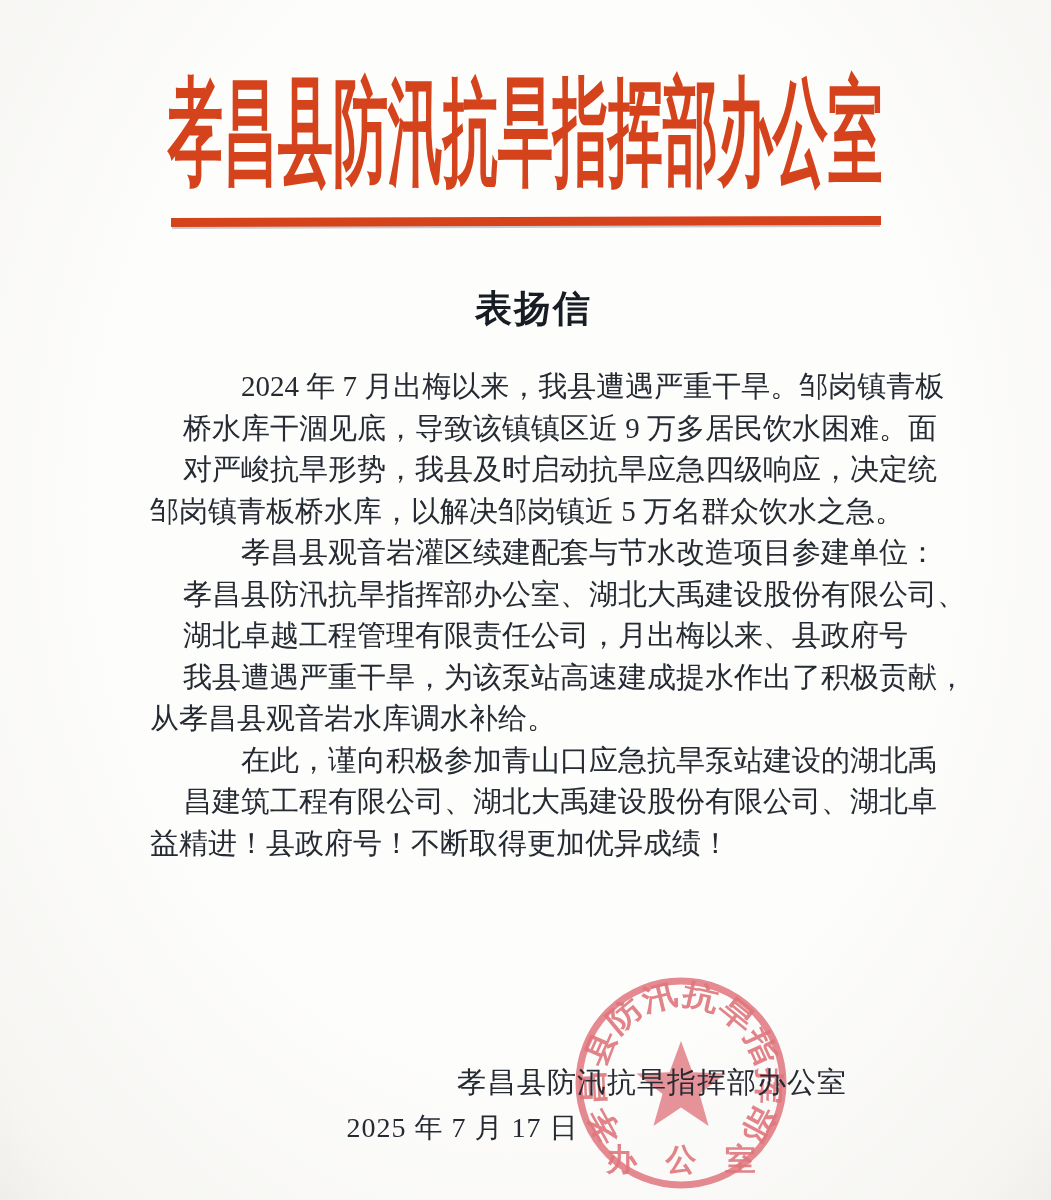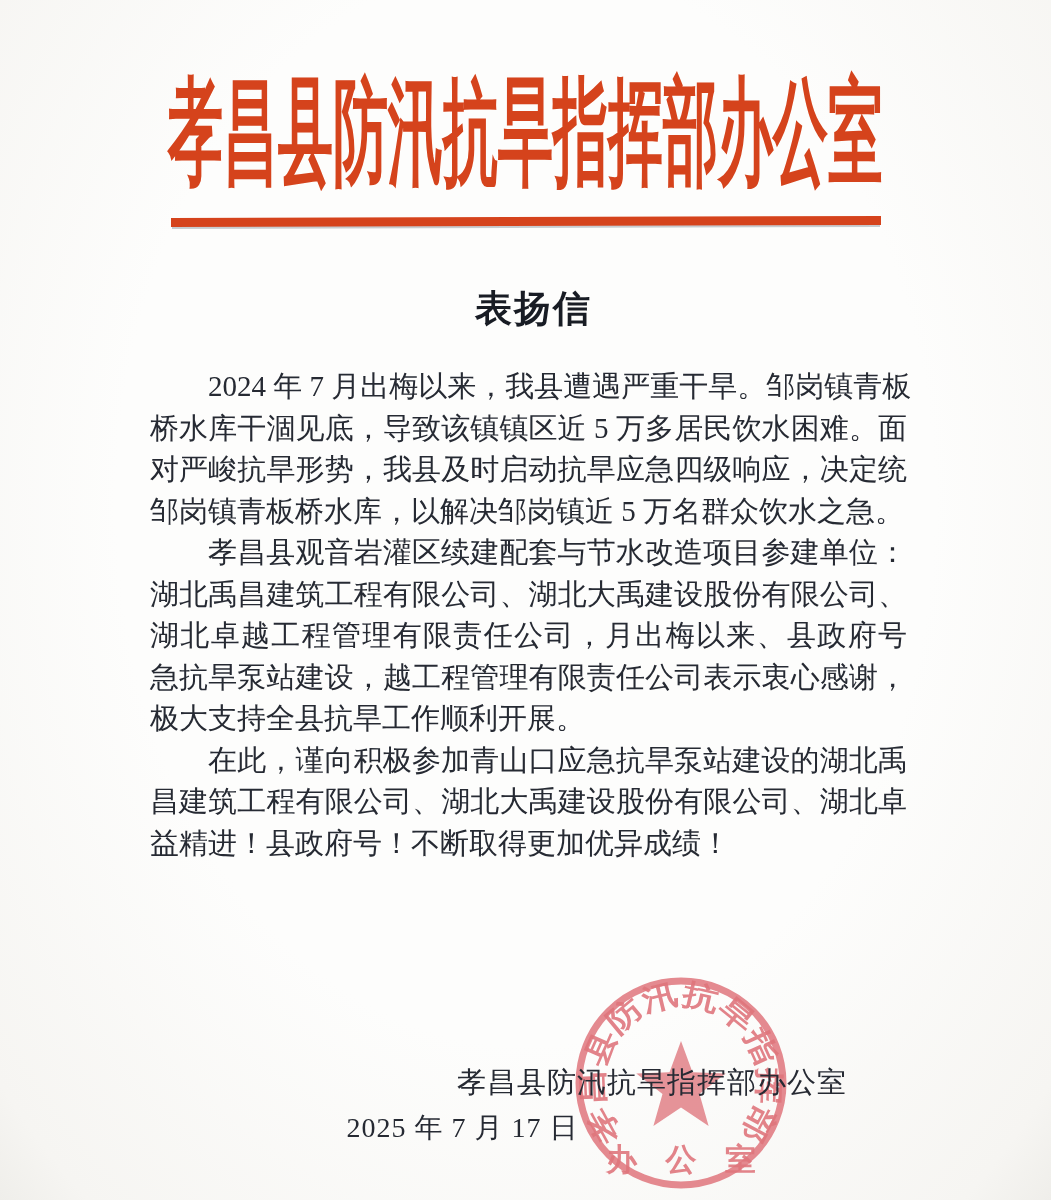--- a/index.html
+++ b/index.html
@@ -44,21 +44,21 @@
   .letter-body{
     position:absolute;top:366px;left:150px;width:757px;
     font-size:29px;color:var(--text-ink,#262a33);
     z-index:2;
   }
   .para{margin:0;}
   .line{
     height:41.5px;line-height:41.5px;
     white-space:nowrap;
   }
-  .line.fill{text-align:justify;text-align-last:justify;}
+  .line.fill{text-align:justify;text-align-last:justify;margin-left:33px;}
   .line.indent{text-indent:58px;}
   .signature{
     position:absolute;top:1063px;left:150px;width:757px;
     box-sizing:border-box;padding-right:60px;
     text-align:right;font-size:29px;color:var(--text-ink,#262a33);
     letter-spacing:1px;white-space:nowrap;z-index:2;
   }
   .date{
     position:absolute;top:1109px;left:150px;width:757px;
     box-sizing:border-box;padding-right:132px;
@@ -79,30 +79,30 @@
 
   <div class="org-title">孝昌县防汛抗旱指挥部办公室</div>
 
   <div class="divider"></div>
 
   <div class="letter-title">表扬信</div>
 
   <div class="letter-body">
       <div class="para">
         <div class="line indent fill">2024 年 7 月出梅以来，我县遭遇严重干旱。邹岗镇青板</div>
-        <div class="line fill">桥水库干涸见底，导致该镇镇区近 5 万多居民饮水困难。面</div>
+        <div class="line fill">桥水库干涸见底，导致该镇镇区近 9 万多居民饮水困难。面</div>
         <div class="line fill">对严峻抗旱形势，我县及时启动抗旱应急四级响应，决定统</div>
         <div class="line">邹岗镇青板桥水库，以解决邹岗镇近 5 万名群众饮水之急。</div>
       </div>
       <div class="para">
         <div class="line indent fill">孝昌县观音岩灌区续建配套与节水改造项目参建单位：</div>
-        <div class="line fill">湖北禹昌建筑工程有限公司、湖北大禹建设股份有限公司、</div>
+        <div class="line fill">孝昌县防汛抗旱指挥部办公室、湖北大禹建设股份有限公司、</div>
         <div class="line fill">湖北卓越工程管理有限责任公司，月出梅以来、县政府号</div>
-        <div class="line fill">急抗旱泵站建设，越工程管理有限责任公司表示衷心感谢，</div>
-        <div class="line">极大支持全县抗旱工作顺利开展。</div>
+        <div class="line fill">我县遭遇严重干旱，为该泵站高速建成提水作出了积极贡献，</div>
+        <div class="line">从孝昌县观音岩水库调水补给。</div>
       </div>
       <div class="para">
         <div class="line indent fill">在此，谨向积极参加青山口应急抗旱泵站建设的湖北禹</div>
         <div class="line fill">昌建筑工程有限公司、湖北大禹建设股份有限公司、湖北卓</div>
         <div class="line">益精进！县政府号！不断取得更加优异成绩！</div>
       </div>
     </div>
 
   <div class="signature">孝昌县防汛抗旱指挥部办公室</div>
 

